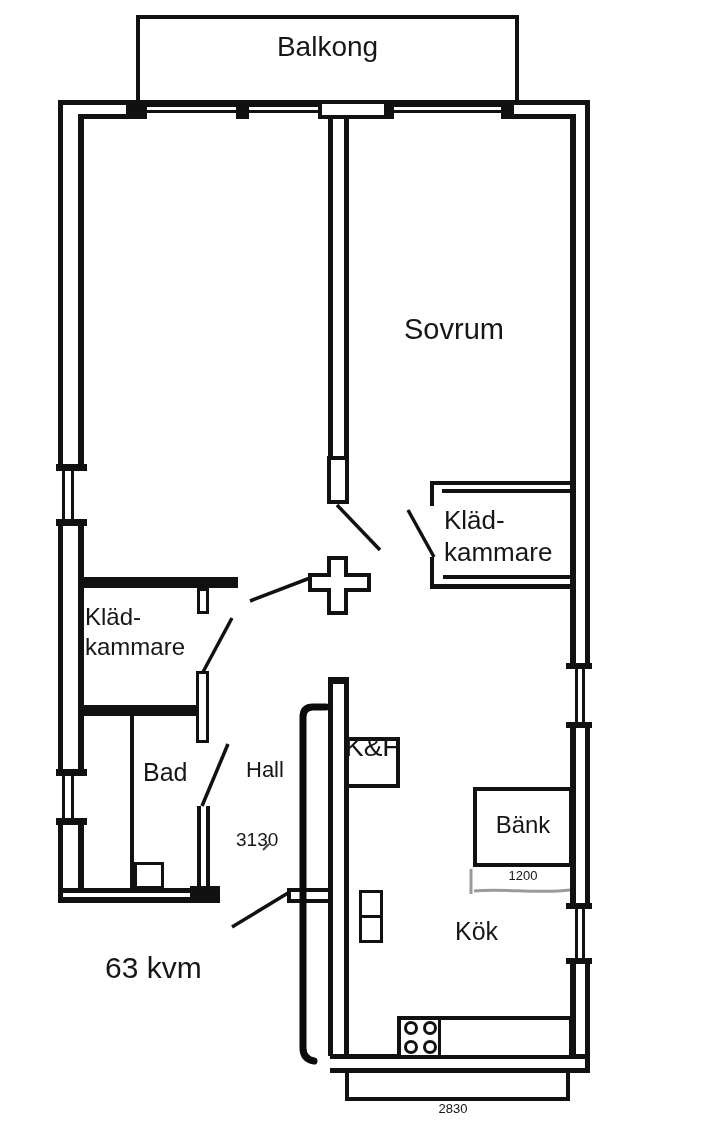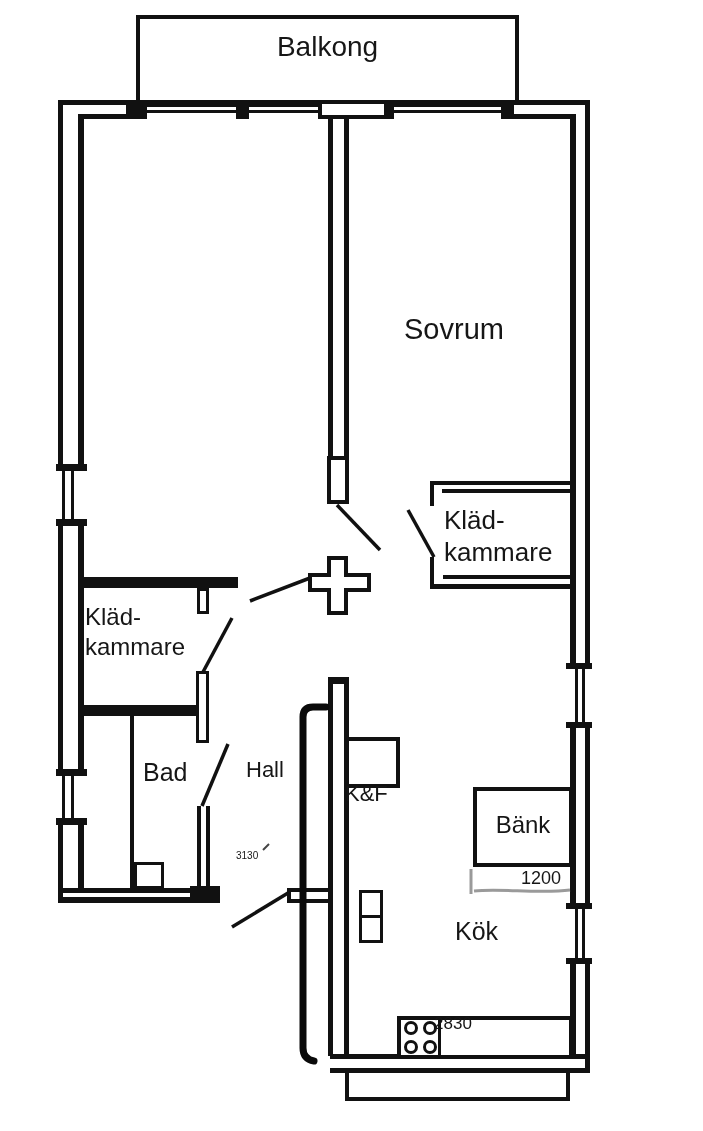--- a/index.html
+++ b/index.html
@@ -135,24 +135,25 @@
     <div style="margin-top:3px">kammare</div>
   </div>
 
   <div class="t" style="left:85px;top:604px;font-size:24px">
     <div>Kläd-</div>
     <div style="margin-top:4px">kammare</div>
   </div>
 
   <div class="t" style="left:143px;top:759px;font-size:25px">Bad</div>
   <div class="t" style="left:246px;top:758px;font-size:22px">Hall</div>
-  <div class="t ctr" style="left:345px;top:782px;width:37px;font-size:22px">K&amp;F</div>
+  <div class="t ctr" style="left:345px;top:732px;width:37px;font-size:28px">K&amp;F</div>
   <div class="t ctr" style="left:473px;top:812px;width:100px;font-size:24px">Bänk</div>
   <div class="t" style="left:455px;top:918px;font-size:25px">Kök</div>
 
-  <div class="t" style="left:236px;top:850px;font-size:10px">3130</div>
-  <div class="t ctr" style="left:491px;top:869px;width:100px;font-size:18px">1200</div>
-  <div class="t ctr" style="left:340px;top:1015px;width:226px;font-size:17px">2830</div>
+  <div class="t" style="left:236px;top:830px;font-size:19px">3130</div>
+  <div class="t ctr" style="left:473px;top:869px;width:100px;font-size:13px">1200</div>
+  <div class="t ctr" style="left:340px;top:1102px;width:226px;font-size:13px">2830</div>
 
   <div class="t" style="left:105px;top:951px;font-size:30px;line-height:33px">
+    <div>63 kvm</div>
   </div>
 
 </div>
 
 </body></html>

